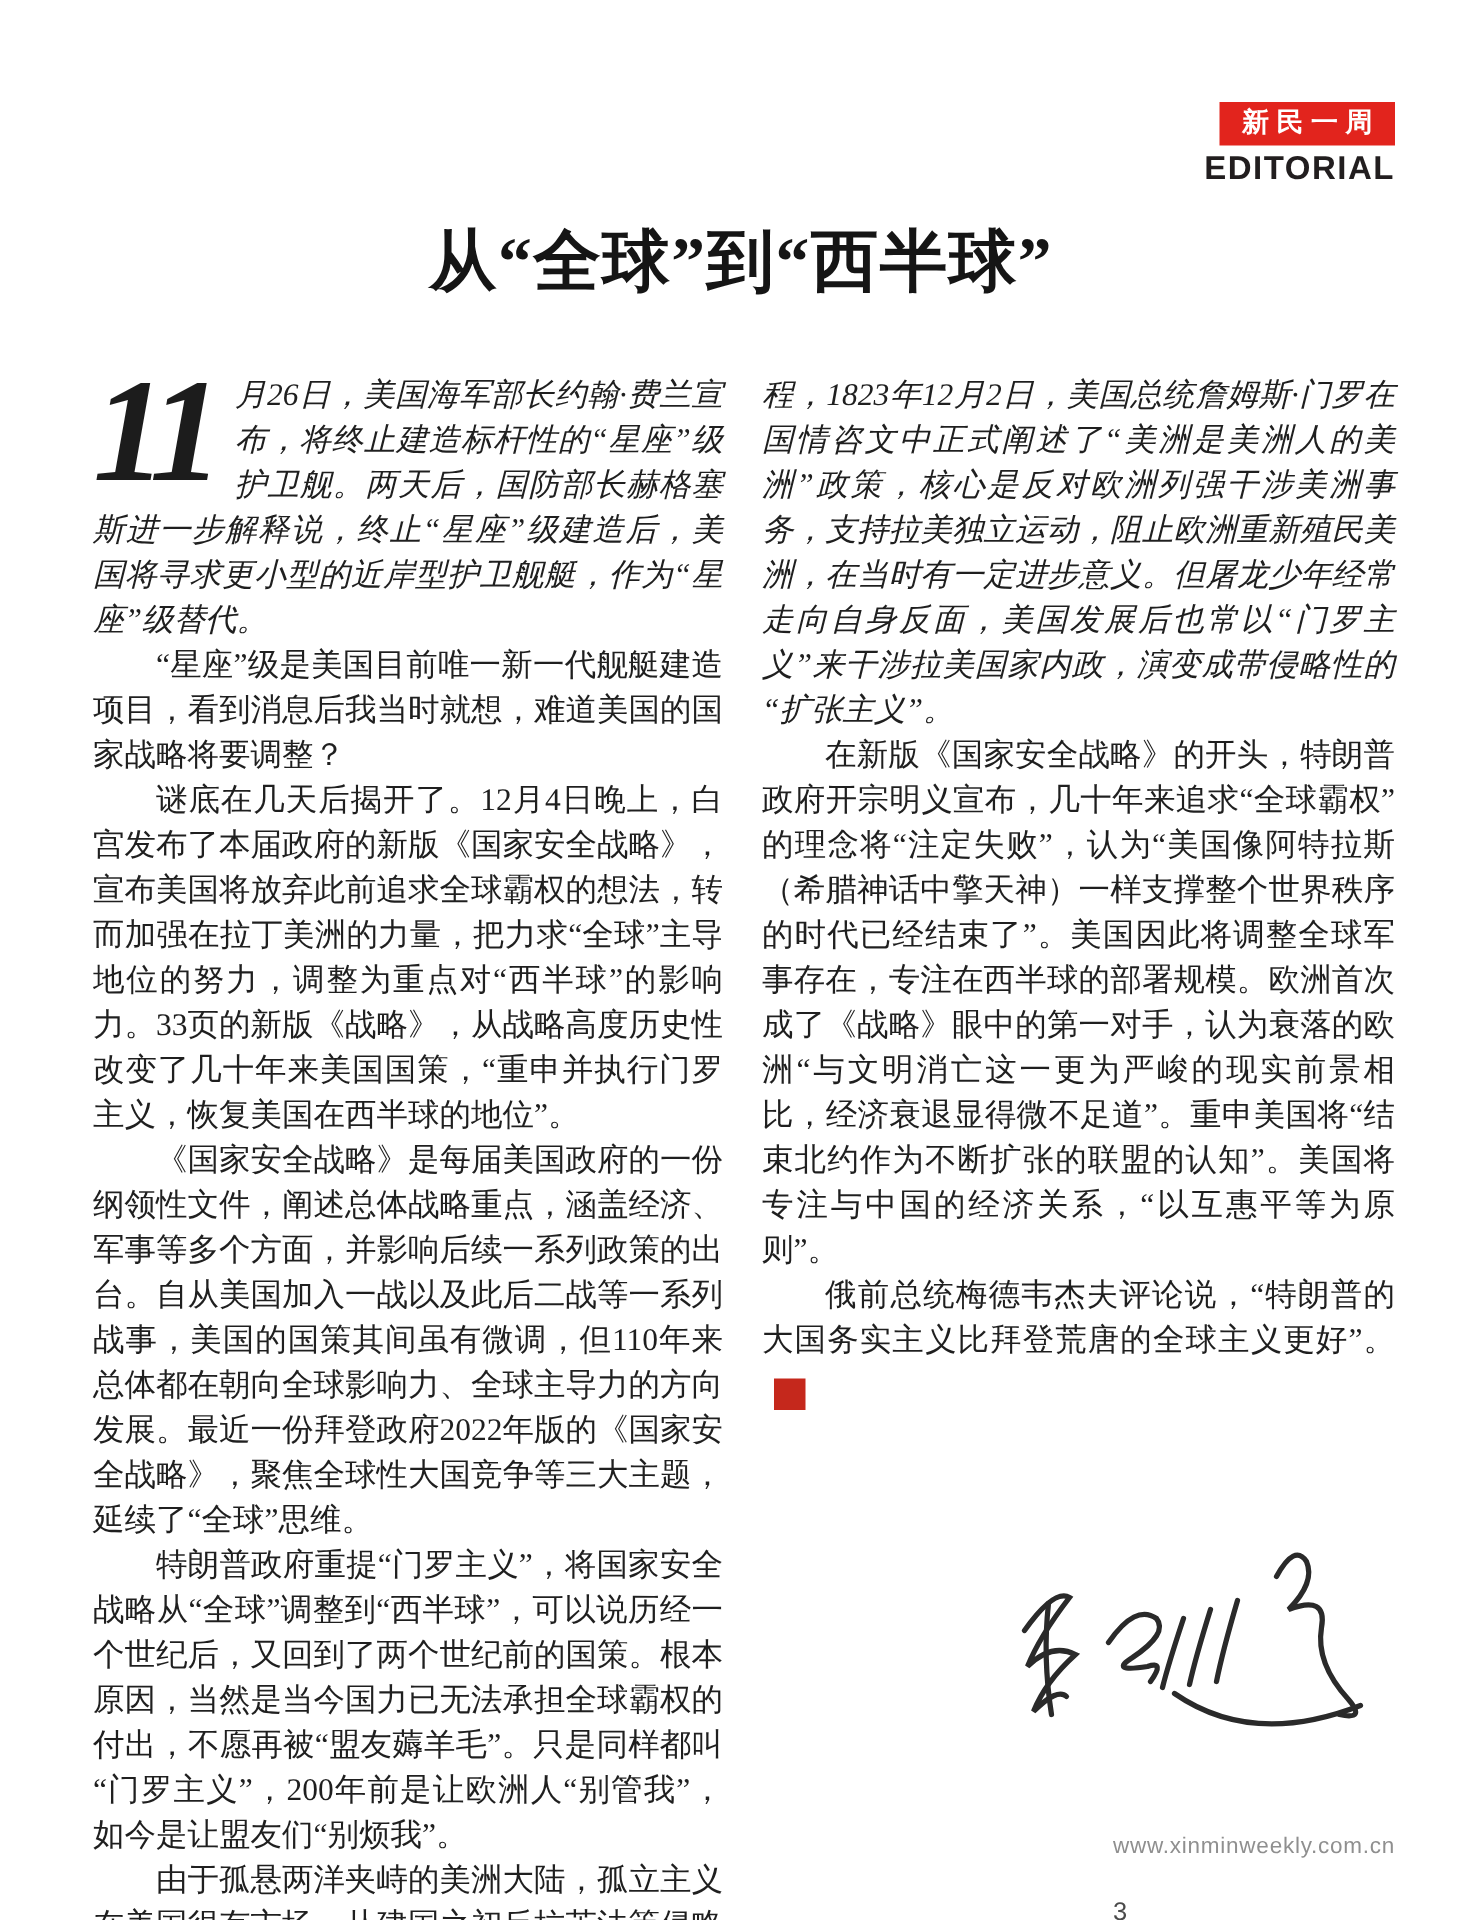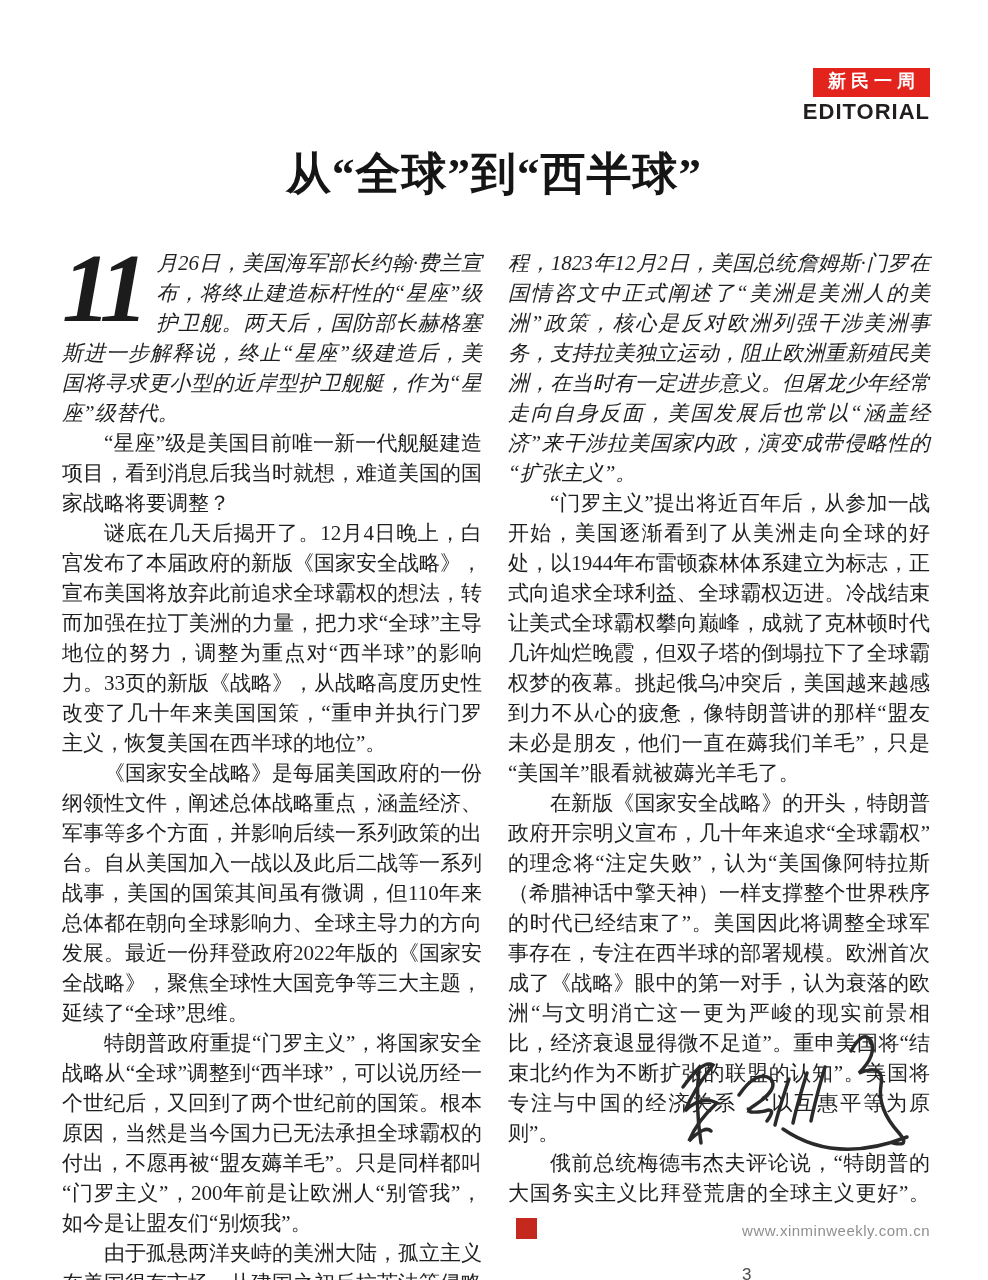--- a/index.html
+++ b/index.html
@@ -95,22 +95,21 @@
   <div class="col col-left">
     <p class="no-indent"><span class="dropcap">11</span><span>月26日，美国海军部长约翰·费兰宣布，将终止建造标杆性的“星座”级护卫舰。两天后，国防部长赫格塞斯进一步解释说，终止“星座”级建造后，美国将寻求更小型的近岸型护卫舰艇，作为“星座”级替代。</span></p>
     <p>“星座”级是美国目前唯一新一代舰艇建造项目，看到消息后我当时就想，难道美国的国家战略将要调整？</p>
     <p>谜底在几天后揭开了。12月4日晚上，白宫发布了本届政府的新版《国家安全战略》，宣布美国将放弃此前追求全球霸权的想法，转而加强在拉丁美洲的力量，把力求“全球”主导地位的努力，调整为重点对“西半球”的影响力。33页的新版《战略》，从战略高度历史性改变了几十年来美国国策，“重申并执行门罗主义，恢复美国在西半球的地位”。</p>
     <p>《国家安全战略》是每届美国政府的一份纲领性文件，阐述总体战略重点，涵盖经济、军事等多个方面，并影响后续一系列政策的出台。自从美国加入一战以及此后二战等一系列战事，美国的国策其间虽有微调，但110年来总体都在朝向全球影响力、全球主导力的方向发展。最近一份拜登政府2022年版的《国家安全战略》，聚焦全球性大国竞争等三大主题，延续了“全球”思维。</p>
     <p>特朗普政府重提“门罗主义”，将国家安全战略从“全球”调整到“西半球”，可以说历经一个世纪后，又回到了两个世纪前的国策。根本原因，当然是当今国力已无法承担全球霸权的付出，不愿再被“盟友薅羊毛”。只是同样都叫“门罗主义”，200年前是让欧洲人“别管我”，如今是让盟友们“别烦我”。</p>
     <p>由于孤悬两洋夹峙的美洲大陆，孤立主义在美国很有市场。从建国之初反抗英法等侵略者开始，美国人长期对欧洲抱有强烈抵触情绪。历经美国独立战争的艰辛与血火，又目睹拉美国家从西班牙、葡萄牙殖民统治下艰难独立过</p>
   </div>
 
   <div class="col col-right">
-    <p class="no-indent">程，1823年12月2日，美国总统詹姆斯·门罗在国情咨文中正式阐述了“美洲是美洲人的美洲”政策，核心是反对欧洲列强干涉美洲事务，支持拉美独立运动，阻止欧洲重新殖民美洲，在当时有一定进步意义。但屠龙少年经常走向自身反面，美国发展后也常以“涵盖经济”来干涉拉美国家内政，演变成带侵略性的“扩张主义”。</p>
-    <p>“门罗主义”提出将近百年后，从参加一战开始，美国逐渐看到了从美洲走向全球的好处，以1944年布雷顿森林体系建立为标志，正式向追求全球利益、全球霸权迈进。冷战结束让美式全球霸权攀向巅峰，成就了克林顿时代几许灿烂晚霞，但双子塔的倒塌拉下了全球霸权梦的夜幕。挑起俄乌冲突后，美国越来越感到力不从心的疲惫，像特朗普讲的那样“盟友未必是朋友，他们一直在薅我们羊毛”，只是“美国羊”眼看就被薅光羊毛了。</p>
+    <p class="no-indent">程，1823年12月2日，美国总统詹姆斯·门罗在国情咨文中正式阐述了“美洲是美洲人的美洲”政策，核心是反对欧洲列强干涉美洲事务，支持拉美独立运动，阻止欧洲重新殖民美洲，在当时有一定进步意义。但屠龙少年经常走向自身反面，美国发展后也常以“门罗主义”来干涉拉美国家内政，演变成带侵略性的“扩张主义”。</p>
     <p>在新版《国家安全战略》的开头，特朗普政府开宗明义宣布，几十年来追求“全球霸权”的理念将“注定失败”，认为“美国像阿特拉斯（希腊神话中擎天神）一样支撑整个世界秩序的时代已经结束了”。美国因此将调整全球军事存在，专注在西半球的部署规模。欧洲首次成了《战略》眼中的第一对手，认为衰落的欧洲“与文明消亡这一更为严峻的现实前景相比，经济衰退显得微不足道”。重申美国将“结束北约作为不断扩张的联盟的认知”。美国将专注与中国的经济关系，“以互惠平等为原则”。</p>
     <p><span>俄前总统梅德韦杰夫评论说，“特朗普的大国务实主义比拜登荒唐的全球主义更好”。</span><span class="seal">民</span></p>
   </div>
 
   <div class="signature">
     <svg width="270" height="145" viewBox="0 0 270 145" fill="none" xmlns="http://www.w3.org/2000/svg">
       <g stroke="#2a2a2a" stroke-width="3.5" stroke-linecap="round" fill="none">
         <path d="M28 62 Q48 34 58 40 Q38 66 30 86 Q46 70 62 78 Q42 96 34 116 Q50 100 56 106"></path>
         <path d="M44 44 Q40 80 46 118"></path>
         <path d="M84 70 Q102 44 116 54 Q124 64 100 80 Q84 90 110 86 Q122 82 112 96"></path>

